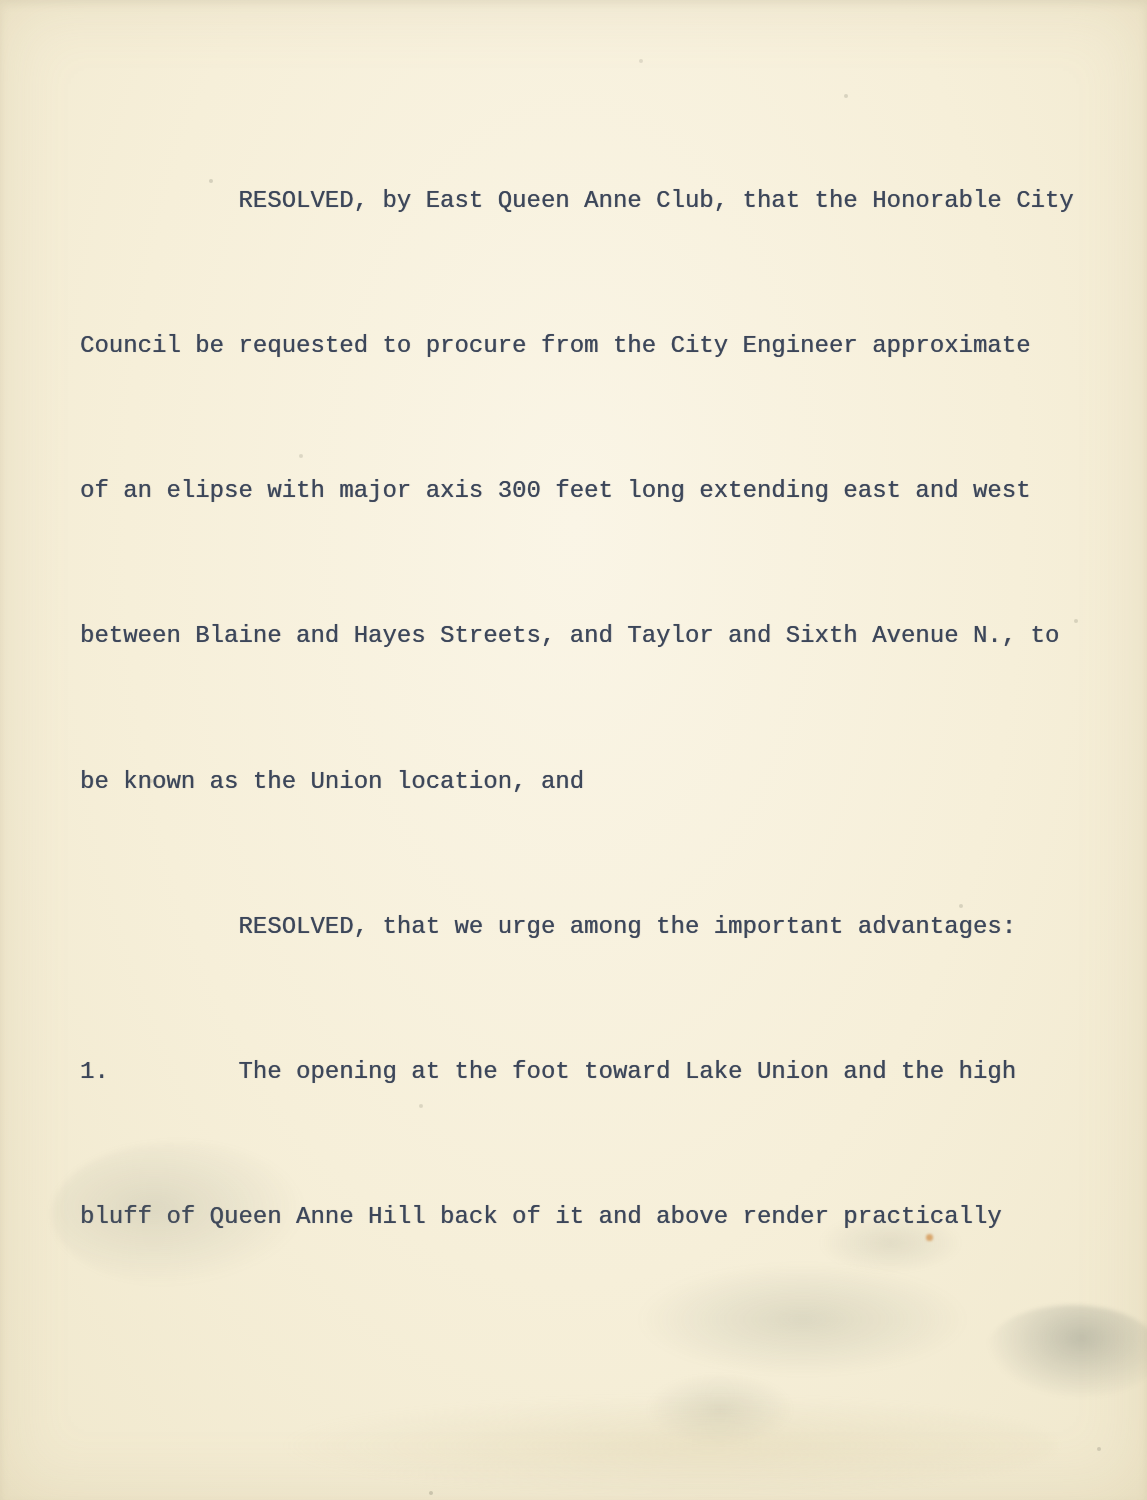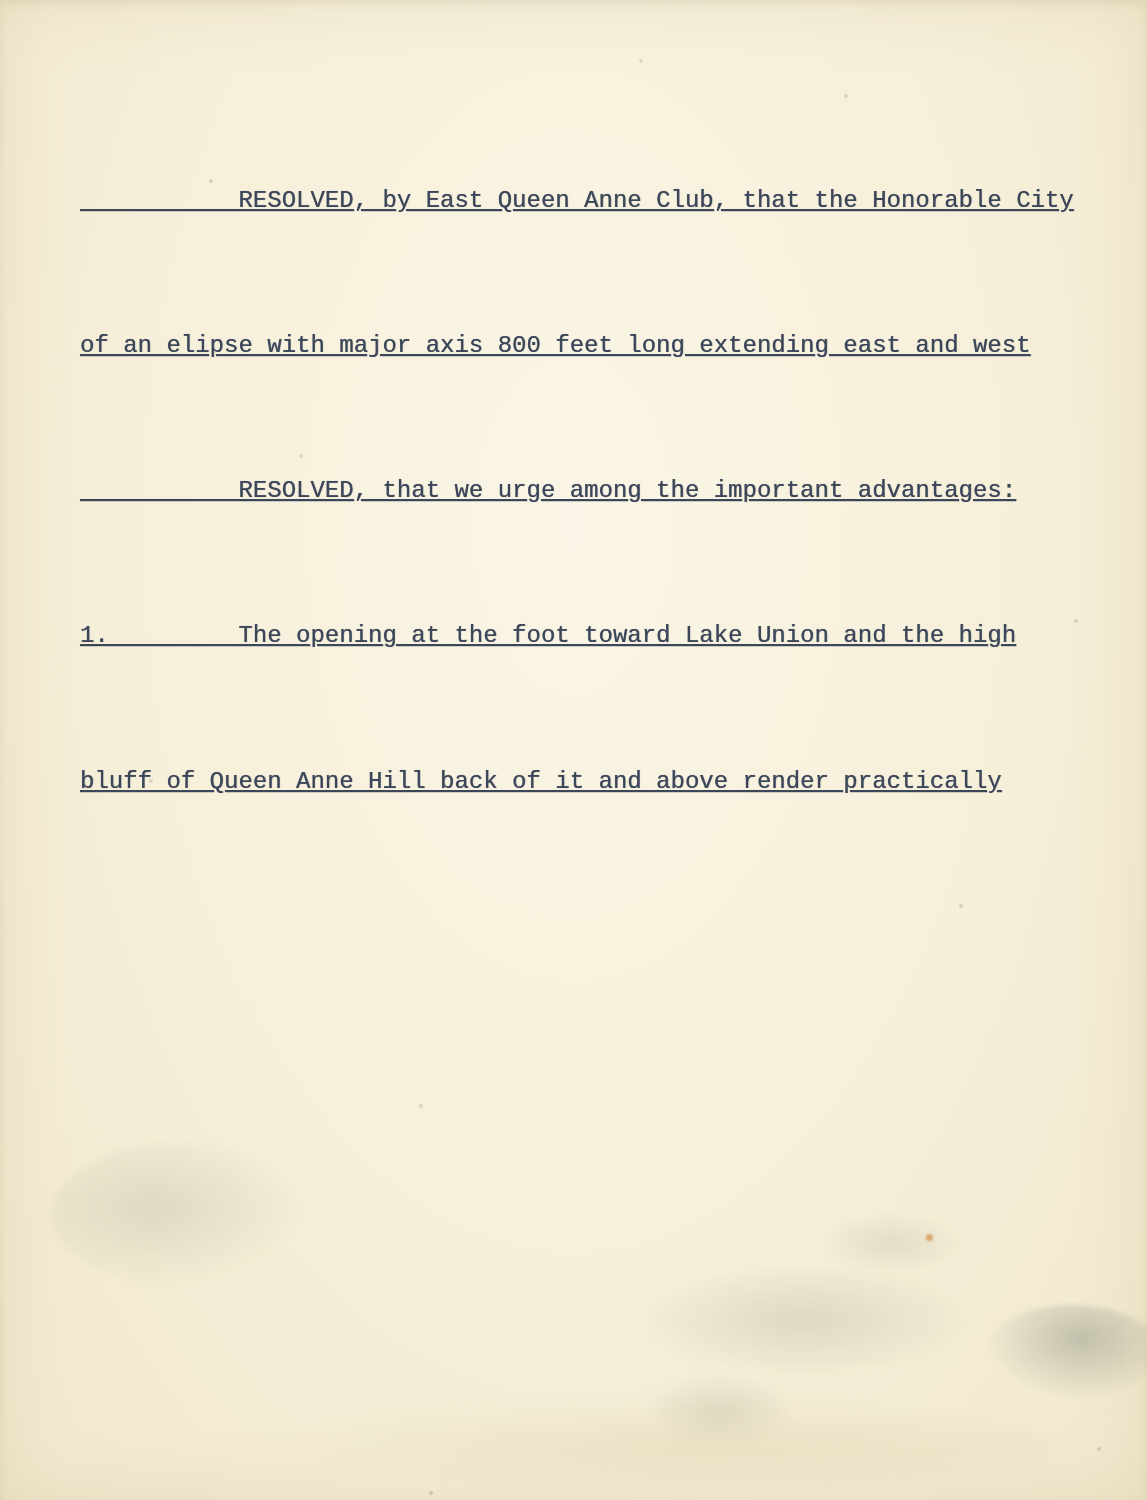--- a/index.html
+++ b/index.html
@@ -21,21 +21,21 @@
     position: absolute;
     left: 80px;
     top: 80px;
     width: 1030px;
     font-size: 24px;
     line-height: 48.4px;
     color: #3c4659;
     white-space: pre;
     text-shadow: 0.4px 0.4px 0.7px rgba(50,62,88,0.55), -0.2px 0 0.4px rgba(50,62,88,0.35);
   }
-  .line { height: 48.4px; text-decoration: underline; }
+  .line { height: 48.4px; }
   .stain { position: absolute; border-radius: 50%; pointer-events: none; }
   .stain-a { left: 52px;  top: 1142px; width: 255px; height: 145px;
     background: radial-gradient(ellipse at 40% 45%, rgba(112,117,100,0.16), rgba(112,117,100,0) 70%);
     filter: blur(3px); }
   .stain-b { left: 635px; top: 1262px; width: 335px; height: 115px;
     background: radial-gradient(ellipse at 50% 50%, rgba(104,114,94,0.17), rgba(104,114,94,0) 70%);
     filter: blur(3px); }
   .stain-c { left: 985px; top: 1305px; width: 175px; height: 95px;
     background: radial-gradient(ellipse at 55% 35%, rgba(82,92,86,0.30), rgba(82,92,86,0) 70%);
     filter: blur(2px); }
@@ -65,21 +65,24 @@
       430px 1492px 0 1px rgba(95,95,80,0.25),
       640px 60px 0 1px rgba(95,95,80,0.16);
   }
 </style>
 </head>
 <body>
 
 <div class="page">
   <div class="doc-text">
     <div class="line">           RESOLVED, by East Queen Anne Club, that the Honorable City</div>
-    <div class="line">of an elipse with major axis 800 feet long extending east and west</div>
+    <div class="line">Council be requested to procure from the City Engineer approximate</div>
+    <div class="line">of an elipse with major axis 300 feet long extending east and west</div>
+    <div class="line">between Blaine and Hayes Streets, and Taylor and Sixth Avenue N., to</div>
+    <div class="line">be known as the Union location, and</div>
     <div class="line">           RESOLVED, that we urge among the important advantages:</div>
     <div class="line">1.         The opening at the foot toward Lake Union and the high</div>
     <div class="line">bluff of Queen Anne Hill back of it and above render practically</div>
     
     
     
     
     
     
     

